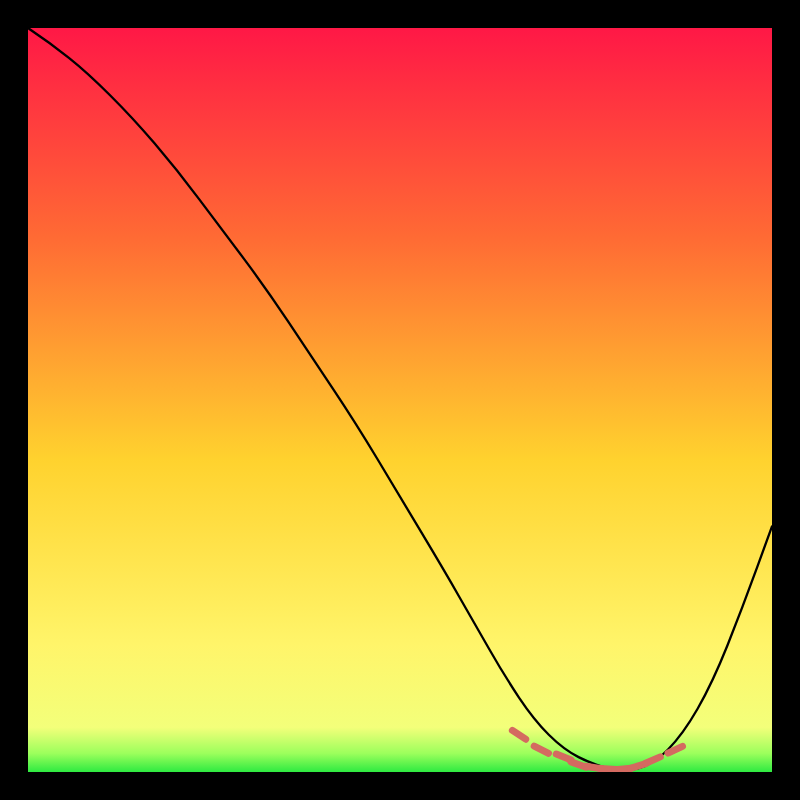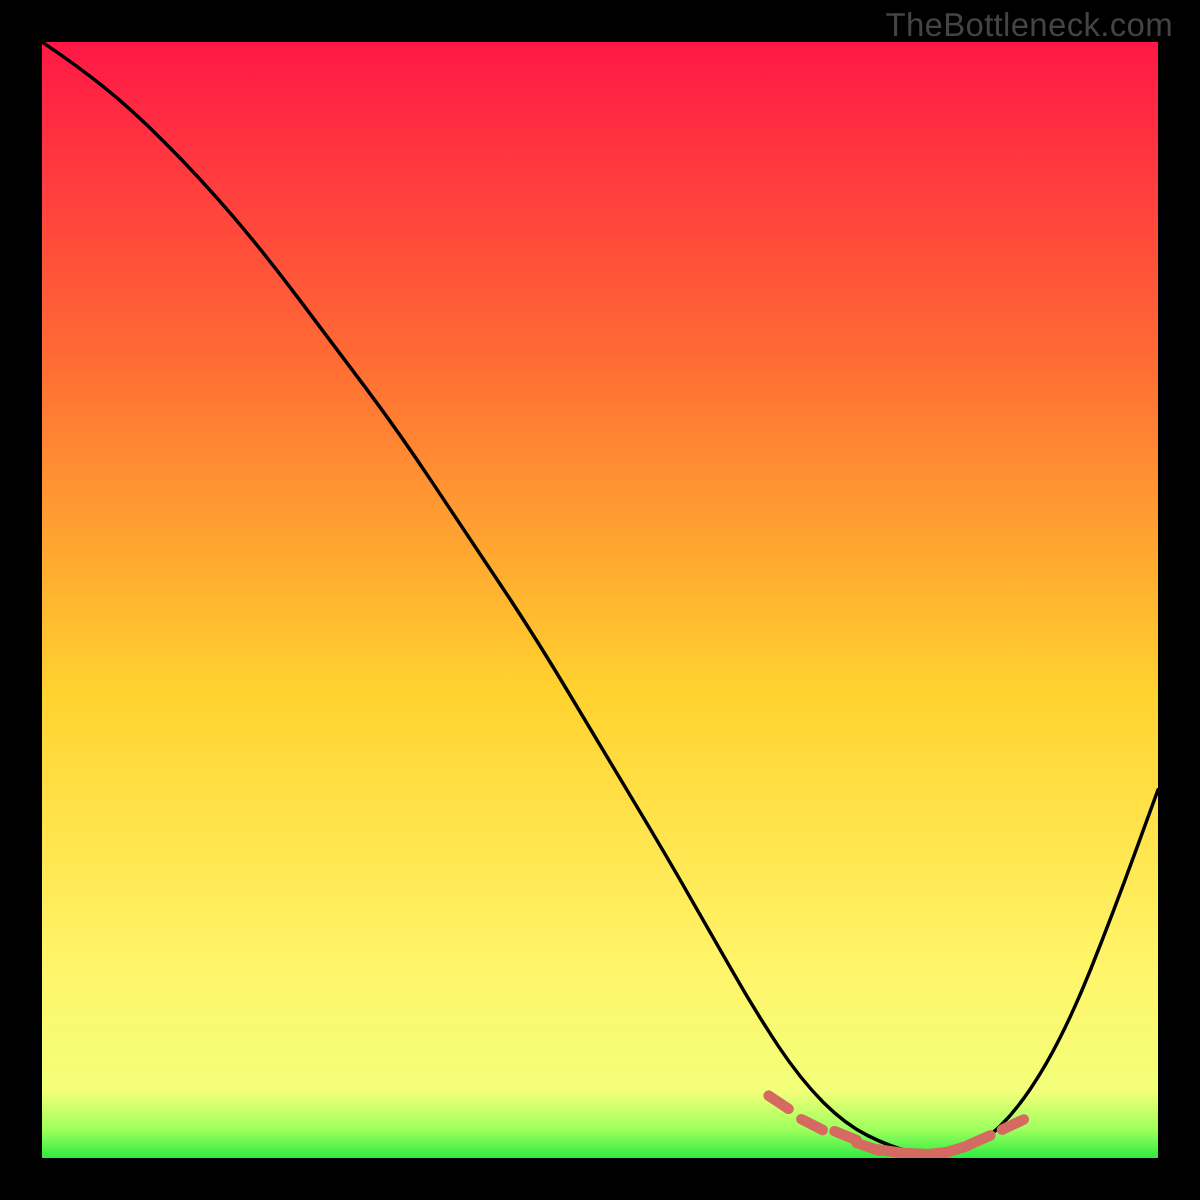--- a/index.html
+++ b/index.html
@@ -37,21 +37,20 @@
   .plot svg {
     width: 100%;
     height: 100%;
     display: block;
   }
 </style>
 </head>
 <body>
 
 <div class="frame">
-  <div class="watermark">TheBottleneck.com</div>
 
   <div class="plot">
     <svg viewBox="0 0 744 744" preserveAspectRatio="none">
       <defs>
         <linearGradient id="bg" x1="0" y1="0" x2="0" y2="1">
           <stop id="g0" offset="0%" stop-color="#ff1846"></stop>
           <stop id="g1" offset="28%" stop-color="#ff6a34"></stop>
           <stop id="g2" offset="58%" stop-color="#ffd22e"></stop>
           <stop id="g3" offset="83%" stop-color="#fff56a"></stop>
           <stop id="g4" offset="94%" stop-color="#f3ff7a"></stop>

